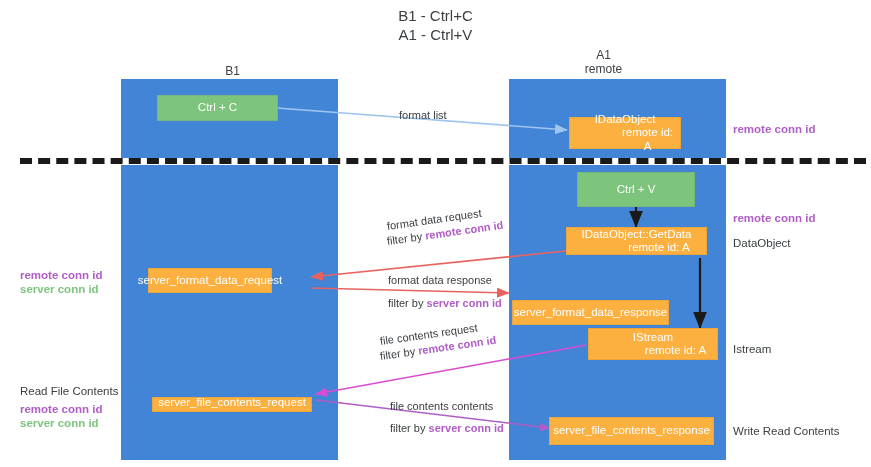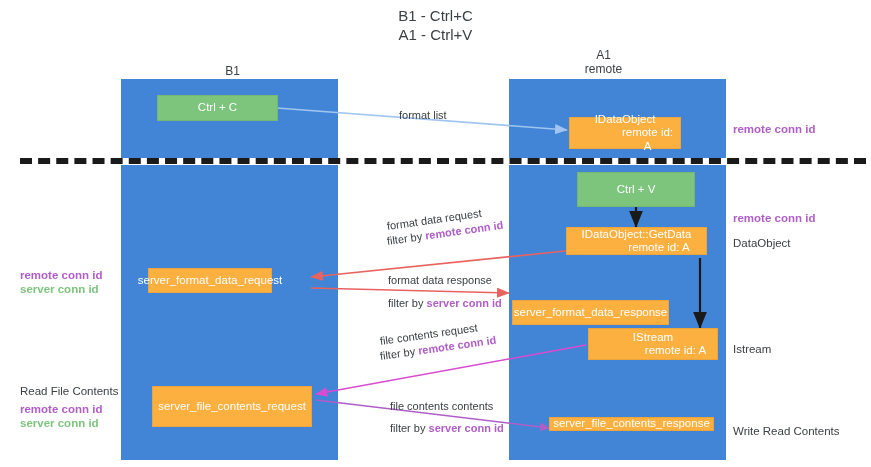--- a/index.html
+++ b/index.html
@@ -147,25 +147,25 @@
 
   <div class="abs box orange" style="left:512px;top:280px;width:157px;height:25px;margin-top:20px;">
     <div>server_format_data_response</div>
   </div>
 
   <div class="abs box orange" style="left:588px;top:328px;width:130px;height:32px;">
     <div>IStream</div>
     <div class="l2">remote id: A</div>
   </div>
 
-  <div class="abs box orange" style="left:152px;top:386px;width:160px;height:41px;">
+  <div class="abs box orange" style="left:152px;top:397px;width:160px;height:15px;justify-content:flex-end;">
     <div>server_file_contents_request</div>
   </div>
 
-  <div class="abs box orange" style="left:549px;top:417px;width:165px;height:14px;">
+  <div class="abs box orange" style="left:549px;top:417px;width:165px;height:28px;">
     <div>server_file_contents_response</div>
   </div>
 
   <div class="abs alabel" style="left:399px;top:108px;">format list</div>
 
   <div class="abs" style="left:387px;top:219px;">
     <div class="alabel rot-up">format data request</div>
     <div class="alabel rot-up"><span>filter by </span><span class="hl purple">remote conn id</span></div>
   </div>
 

